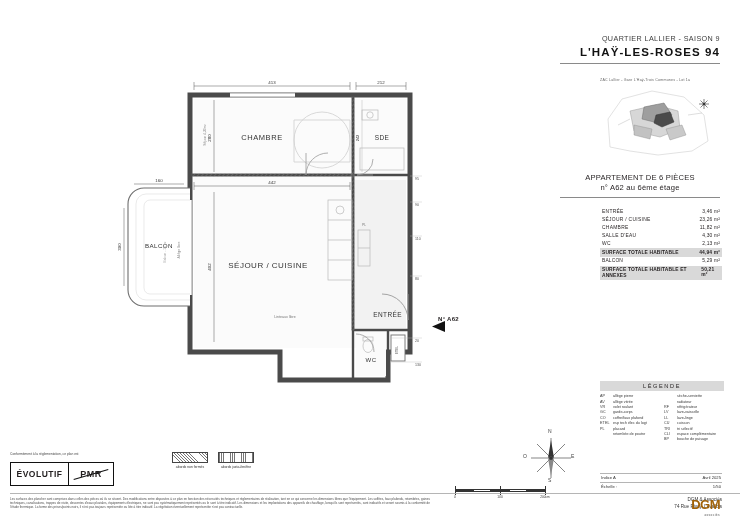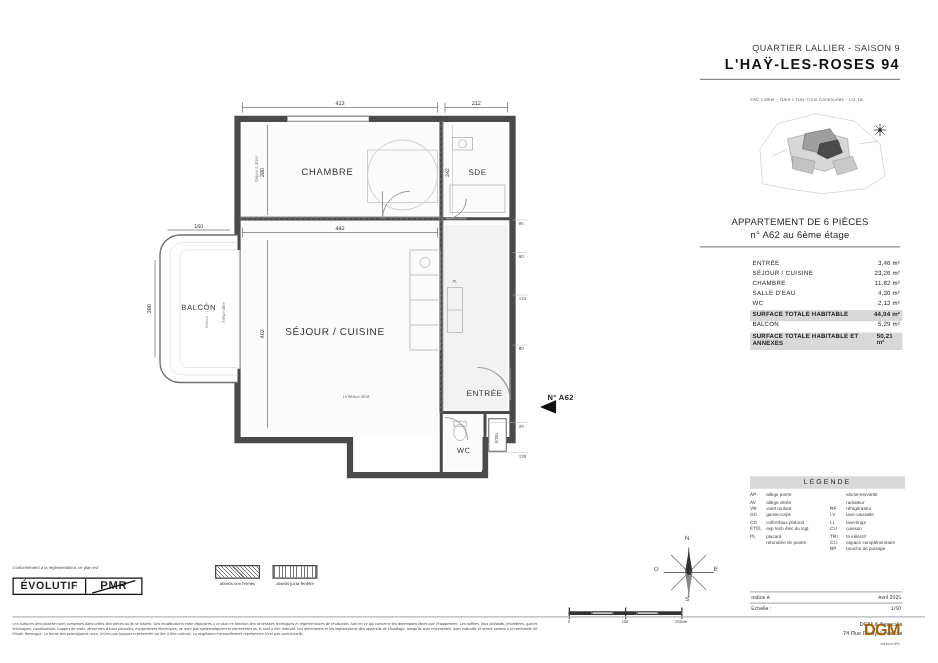--- a/index.html
+++ b/index.html
@@ -58,21 +58,21 @@
   .compass .lbl { position:absolute; font-size:5px; color:#444; }
 
   
   .hatchleg { position:absolute; left:170px; top:452px; width:90px; }
   .hatchleg .r { display:flex; gap:6px; }
   .hatchleg .cell { width:40px; text-align:center; }
   .hatchleg .sw { width:36px; height:11px; border:.6px solid #444; margin:0 auto; }
   .hatchleg .cap { font-size:3.4px; line-height:1.25; margin-top:1.5px; color:#333; }
 
   
-  .evo { position:absolute; left:10px; top:462px; width:104px; height:14px; border:1px solid #111; display:flex; }
+  .evo { position:absolute; left:10px; top:462px; width:104px; height:24px; border:1px solid #111; display:flex; align-items:center; }
   .evo .l { flex:1; text-align:center; font-size:8.5px; font-weight:bold; letter-spacing:.5px; }
   .evo .sep { width:1px; height:100%; background:#111; }
   .evo .r { width:44px; text-align:center; font-size:9px; font-weight:bold; letter-spacing:.5px; position:relative; }
   .evo .r .strike { position:absolute; left:4px; right:4px; top:50%; height:1.2px; background:#111; transform:rotate(-16deg); }
   .evo-note { position:absolute; left:10px; top:452px; font-size:3.3px; color:#444; }
 
   
   .foot-rule { position:absolute; left:10px; right:10px; top:493px; height:1px; background:#b5b5b5; }
   .foot-txt { position:absolute; left:10px; top:497px; width:420px; font-size:3.05px; line-height:1.35; color:#4a4a4a; text-align:justify; }
 

